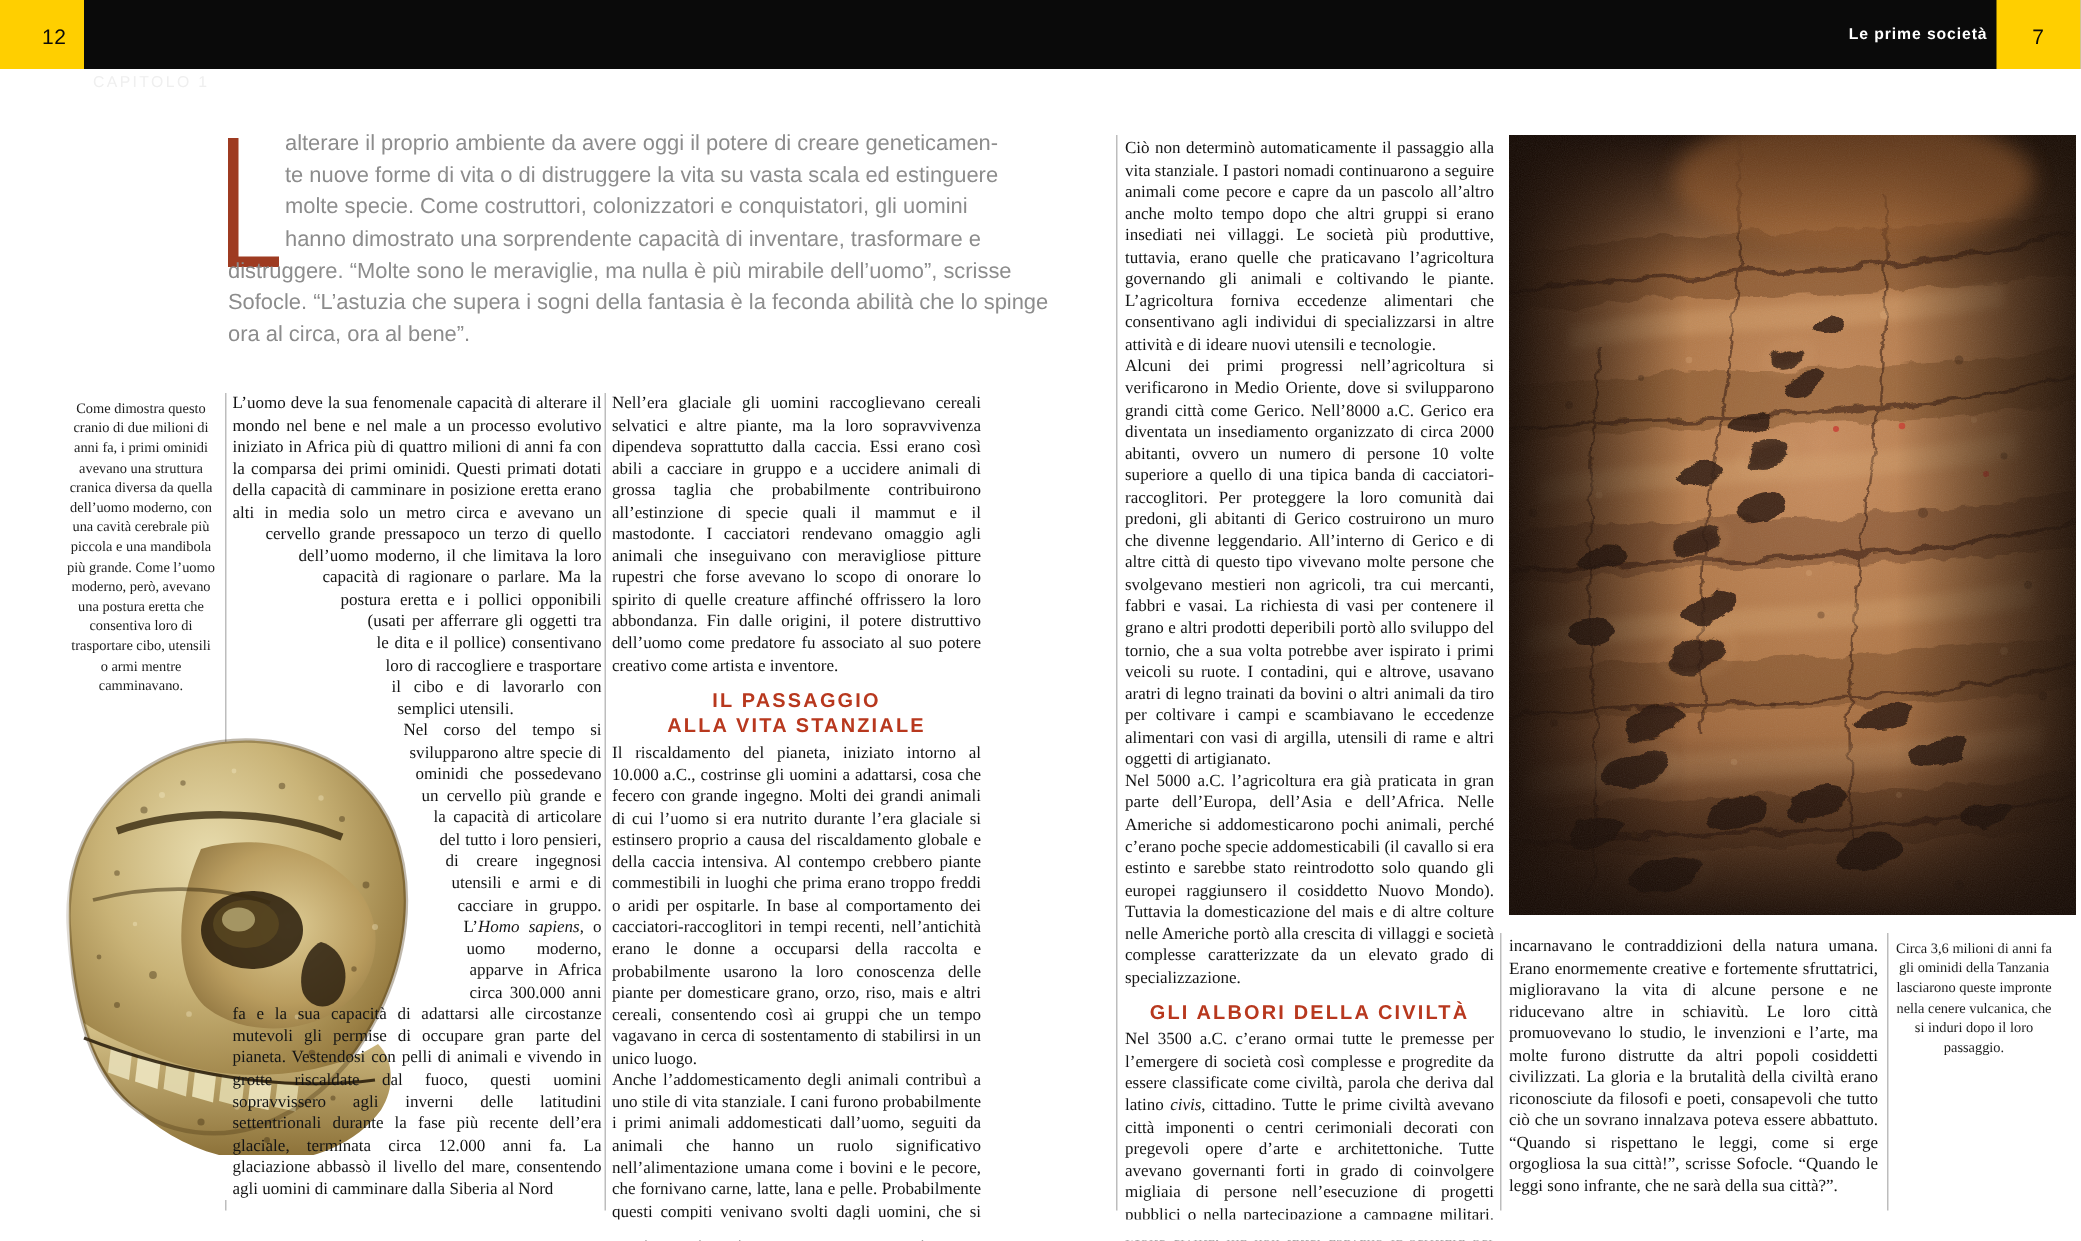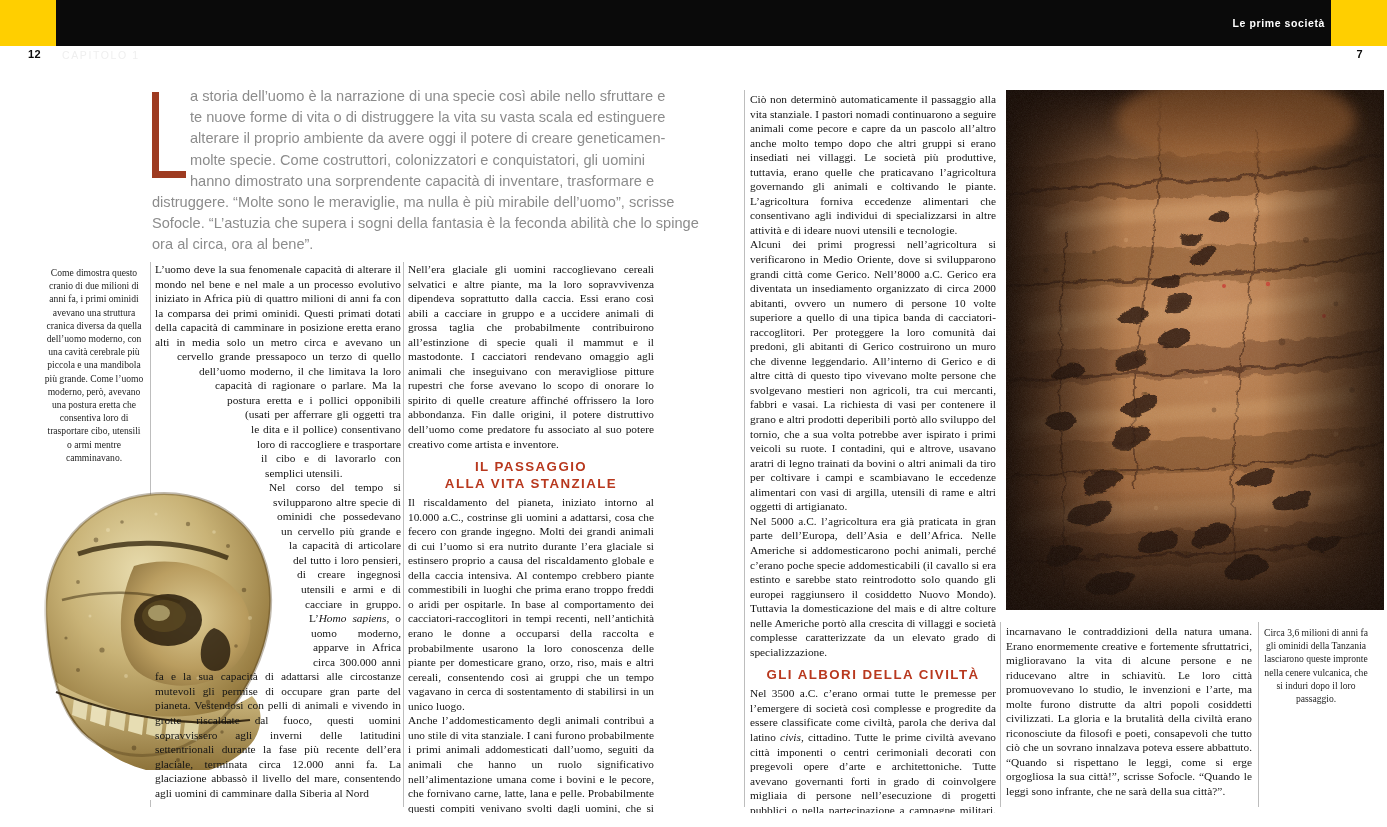--- a/index.html
+++ b/index.html
@@ -19,24 +19,23 @@
   
   .header {
     position:absolute; left:0; top:0;
     width:1387px; height:46px;
     background:#0a0a0a;
     display:flex; align-items:center;
   }
   .folio-num {
     position:absolute;
     font-family:"Liberation Sans", sans-serif;
-    font-size:11px; font-weight:700;
+    font-size:14px; font-weight:400;
     color:#0a0a0a;
     letter-spacing:0.4px;
-    margin-top:32px;
   }
   .hdr-left-yellow {
     position:absolute; left:0; top:0;
     width:56px; height:46px; background:#ffcf00;
   }
   .hdr-right-yellow {
     position:absolute; right:0; top:0;
     width:56px; height:46px; background:#ffcf00;
   }
   .folio-12 { left:28px; top:16px; }
@@ -162,23 +161,22 @@
     <div class="hdr-left-yellow"></div>
     <div class="hdr-right-yellow"></div>
     <div class="folio-num folio-12">12</div>
     <div class="chap-label">CAPITOLO 1</div>
     <div class="run-head">Le prime società</div>
     <div class="folio-num folio-13">7</div>
   </div>
 
   <div class="dropcap-L"></div>
   <div class="intro">
-    <span class="indent-block">a storia dell’uomo è la narrazione di una specie così abile nello sfruttare e</span>
+    <span class="indent-block">alterare il proprio ambiente da avere oggi il potere di creare geneticamen-</span>
     <span class="indent-block">te nuove forme di vita o di distruggere la vita su vasta scala ed estinguere</span>
-    <span class="indent-block">alterare il proprio ambiente da avere oggi il potere di creare geneticamen-</span>
     <span class="indent-block">molte specie. Come costruttori, colonizzatori e conquistatori, gli uomini</span>
     <span class="indent-block">hanno dimostrato una sorprendente capacità di inventare, trasformare e</span>
     <span class="full-block">distruggere. “Molte sono le meraviglie, ma nulla è più mirabile dell’uomo”, scrisse</span>
     <span class="full-block">Sofocle. “L’astuzia che supera i sogni della fantasia è la feconda abilità che lo spinge</span>
     <span class="full-block">ora al circa, ora al bene”.</span>
   </div>
 
   <div class="vrule" style="left:150px; top:262px; height:545px;"></div>
   <div class="vrule" style="left:403px; top:262px; height:545px;"></div>
   <div class="vrule" style="left:1000px; top:622px; height:185px;"></div>

